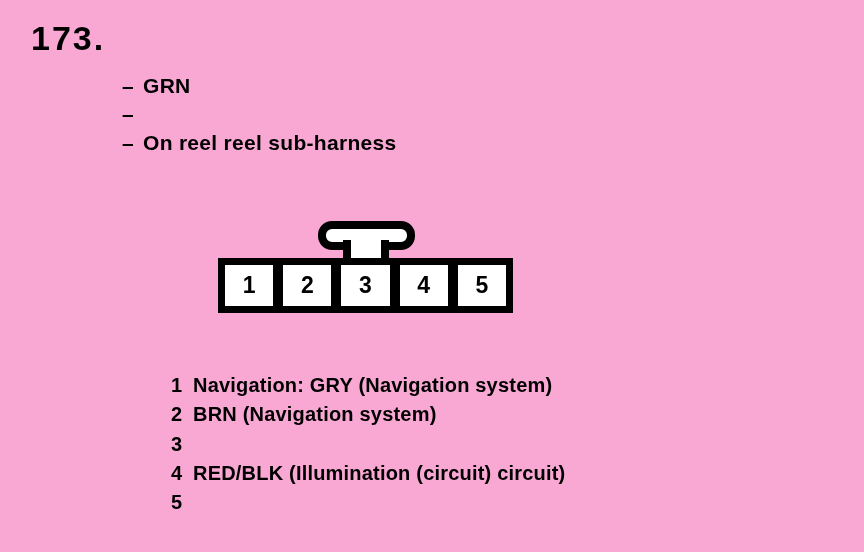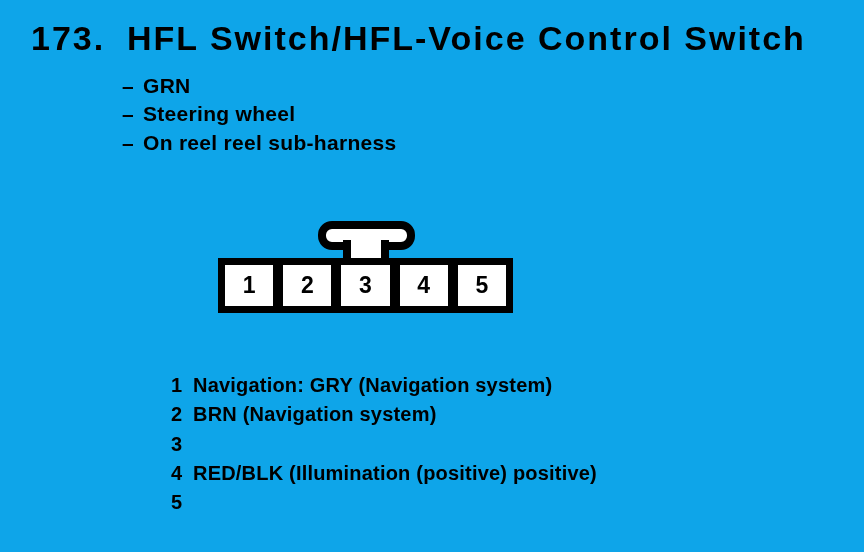--- a/index.html
+++ b/index.html
@@ -4,21 +4,21 @@
 <style>
   html, body {
     margin: 0;
     padding: 0;
     background: #ffffff;
   }
   .page {
     position: relative;
     width: 864px;
     height: 552px;
-    background: #0ea5e9;
+    background: #f9a8d4;
     color: #000000;
     font-family: "Liberation Sans", "DejaVu Sans", sans-serif;
     font-weight: 600;
     overflow: hidden;
   }
 
   
   .title-row {
     position: absolute;
     left: 31px;
@@ -108,31 +108,29 @@
   .pin-row { display: flex; white-space: nowrap; }
   .pin-num { width: 22px; flex: 0 0 22px; }
 </style>
 </head>
 <body>
 
 <div class="page">
 
   <div class="title-row">
     <span class="title-num">173.</span>
-    <span class="title-text">HFL Switch/HFL-Voice Control Switch</span>
   </div>
 
   <div class="attr-list">
     <div class="attr-row">
       <span class="attr-dash">–</span>
       <span>GRN</span>
     </div>
     <div class="attr-row">
       <span class="attr-dash">–</span>
-      <span>Steering wheel</span>
     </div>
     <div class="attr-row">
       <span class="attr-dash">–</span>
       <span>On reel reel sub-harness</span>
     </div>
   </div>
 
   <div class="connector">
     <div class="tab-bar"></div>
     <div class="tab-stem"></div>
@@ -162,20 +160,20 @@
     </div>
     <div class="pin-row">
       <span class="pin-num">2</span>
       <span>BRN (Navigation system)</span>
     </div>
     <div class="pin-row">
       <span class="pin-num">3</span>
     </div>
     <div class="pin-row">
       <span class="pin-num">4</span>
-      <span>RED/BLK (Illumination (positive) positive)</span>
+      <span>RED/BLK (Illumination (circuit) circuit)</span>
     </div>
     <div class="pin-row">
       <span class="pin-num">5</span>
     </div>
   </div>
 
 </div>
 
 </body></html>

